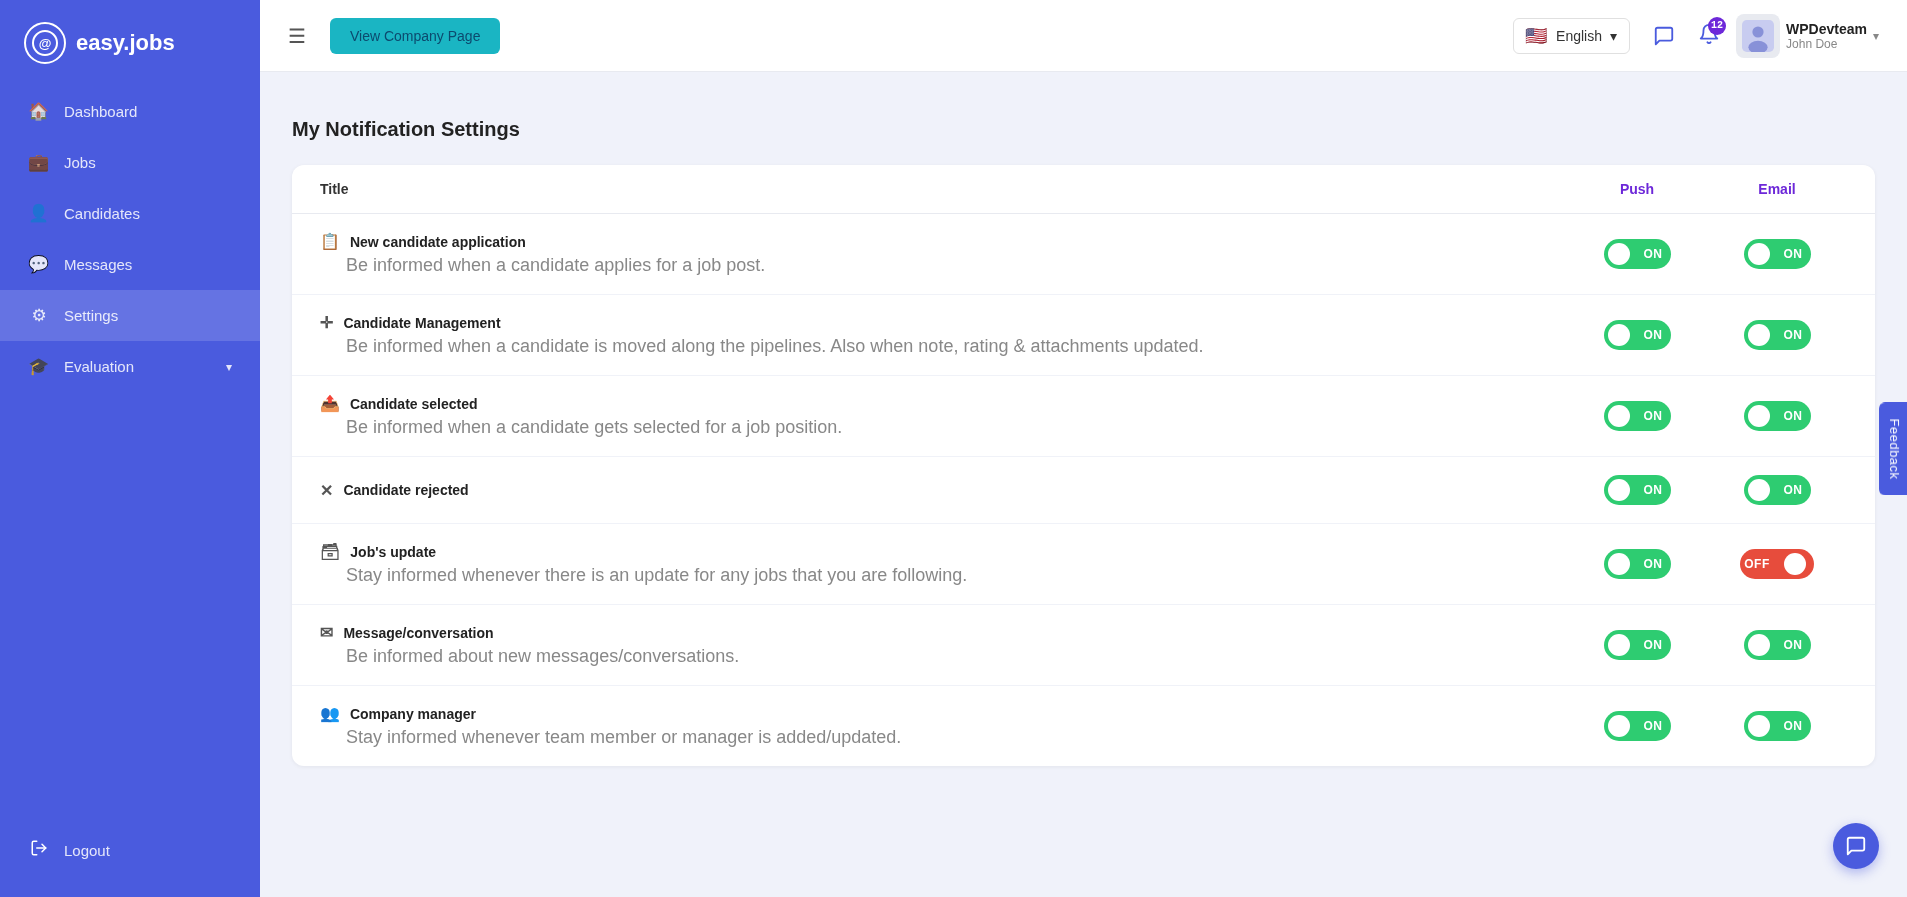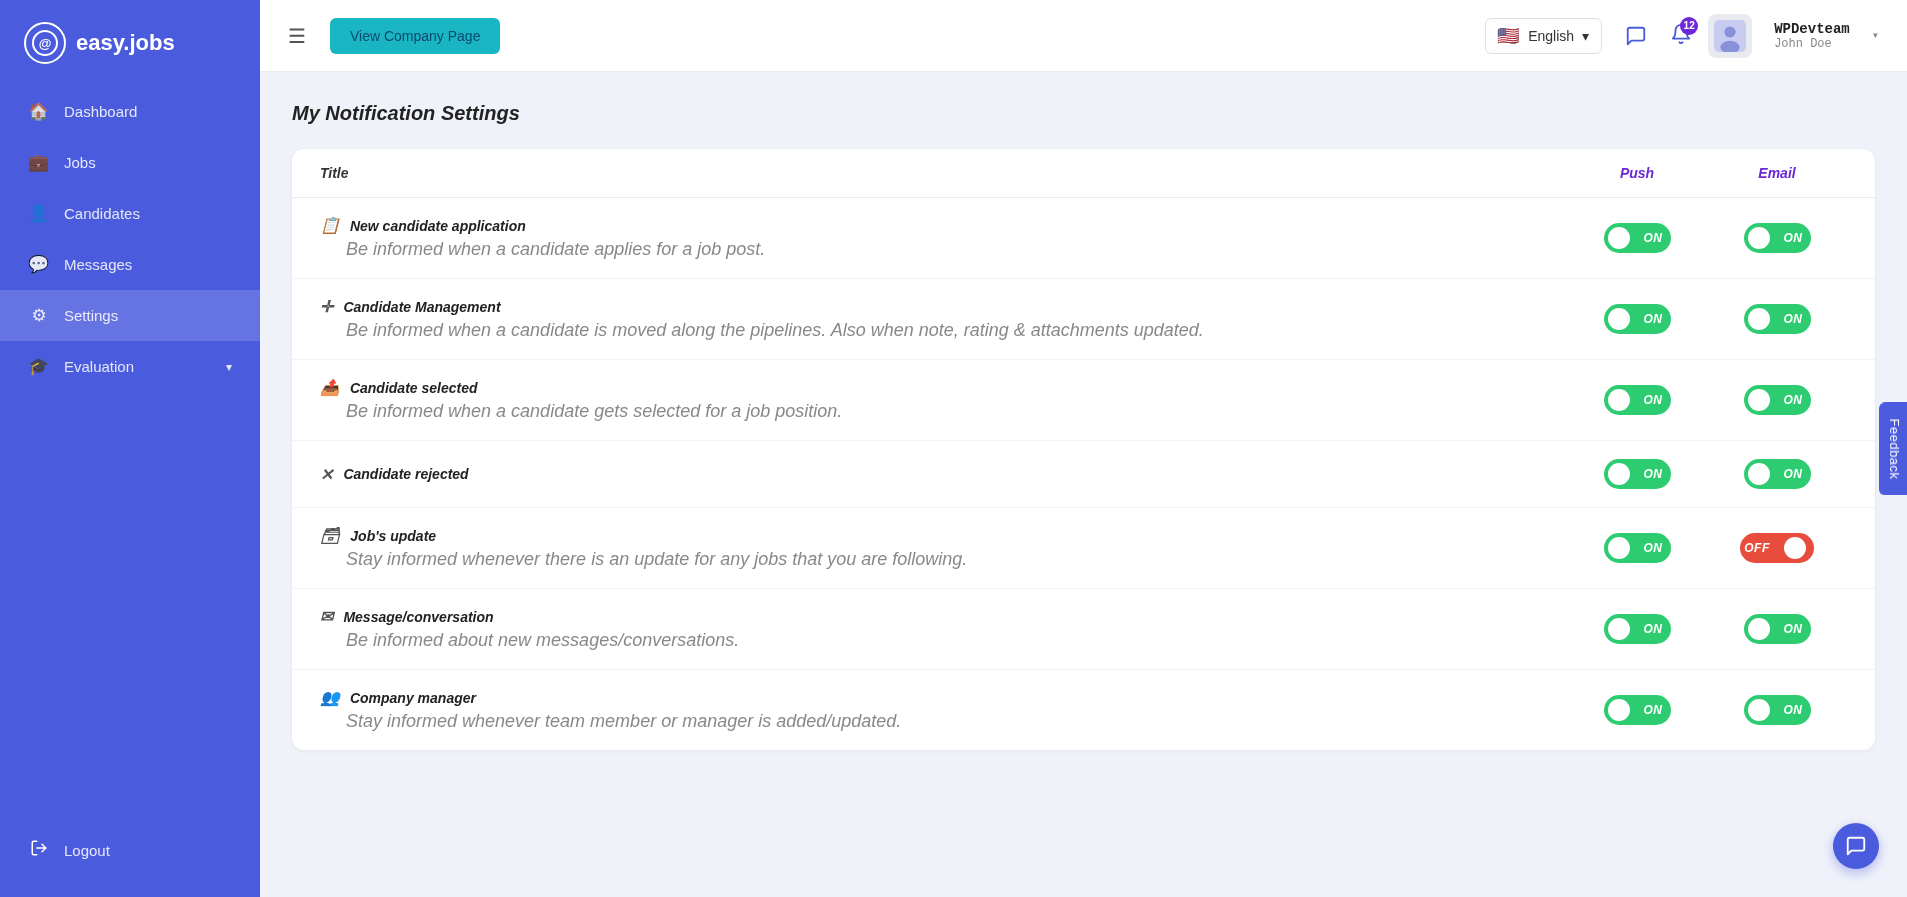--- a/index.html
+++ b/index.html
@@ -123,38 +123,38 @@
       background: #6d28d9;
       color: white;
       border-radius: 50%;
       font-size: 10px;
       width: 18px;
       height: 18px;
       display: flex;
       align-items: center;
       justify-content: center;
       font-weight: bold;
+      font-family: Liberation Mono, monospace;
     }
     .header-user {
       display: flex;
       align-items: center;
       gap: 10px;
       cursor: pointer;
     }
     .user-info { display: flex; flex-direction: column; }
     .user-name { font-size: 14px; font-weight: 600; color: #222; }
     .user-sub { font-size: 12px; color: #888; }
     .user-chevron { font-size: 12px; color: #888; }
 
     
     .page-content {
       flex: 1;
       overflow-y: auto;
-      padding: 30px 32px;
-      font-style: italic;
+      padding: 46px 32px;
     }
     .page-title {
       font-size: 20px;
       font-weight: 600;
       color: #222;
       margin-bottom: 24px;
     }
 
     
     .notif-card {
@@ -345,21 +345,21 @@
       </svg>
     </div>
     <div class="header-bell-wrapper">
       <svg width="22" height="22" viewBox="0 0 24 24" fill="none" stroke="#4a5bde" stroke-width="2" stroke-linecap="round" stroke-linejoin="round">
         <path d="M18 8A6 6 0 0 0 6 8c0 7-3 9-3 9h18s-3-2-3-9"></path>
         <path d="M13.73 21a2 2 0 0 1-3.46 0"></path>
       </svg>
       <span class="bell-badge">12</span>
     </div>
     <div class="header-user">
-      <div style="display:flex; align-items:center; gap:22px;font-family:Liberation Mono, monospace;">
+      <div style="display:flex; align-items:center; gap:6px;">
         <div style="width:44px; height:44px; border-radius:8px; background:#e8eaf0; overflow:hidden; display:flex; align-items:center; justify-content:center;">
           <svg width="32" height="32" viewBox="0 0 40 40">
             <rect width="40" height="40" rx="6" fill="#c8ccf0"></rect>
             <circle cx="20" cy="15" r="7" fill="#8891d8"></circle>
             <ellipse cx="20" cy="34" rx="12" ry="8" fill="#8891d8"></ellipse>
           </svg>
         </div>
         <div class="user-info">
           <span class="user-name">WPDevteam</span>
           <span class="user-sub">John Doe</span>

